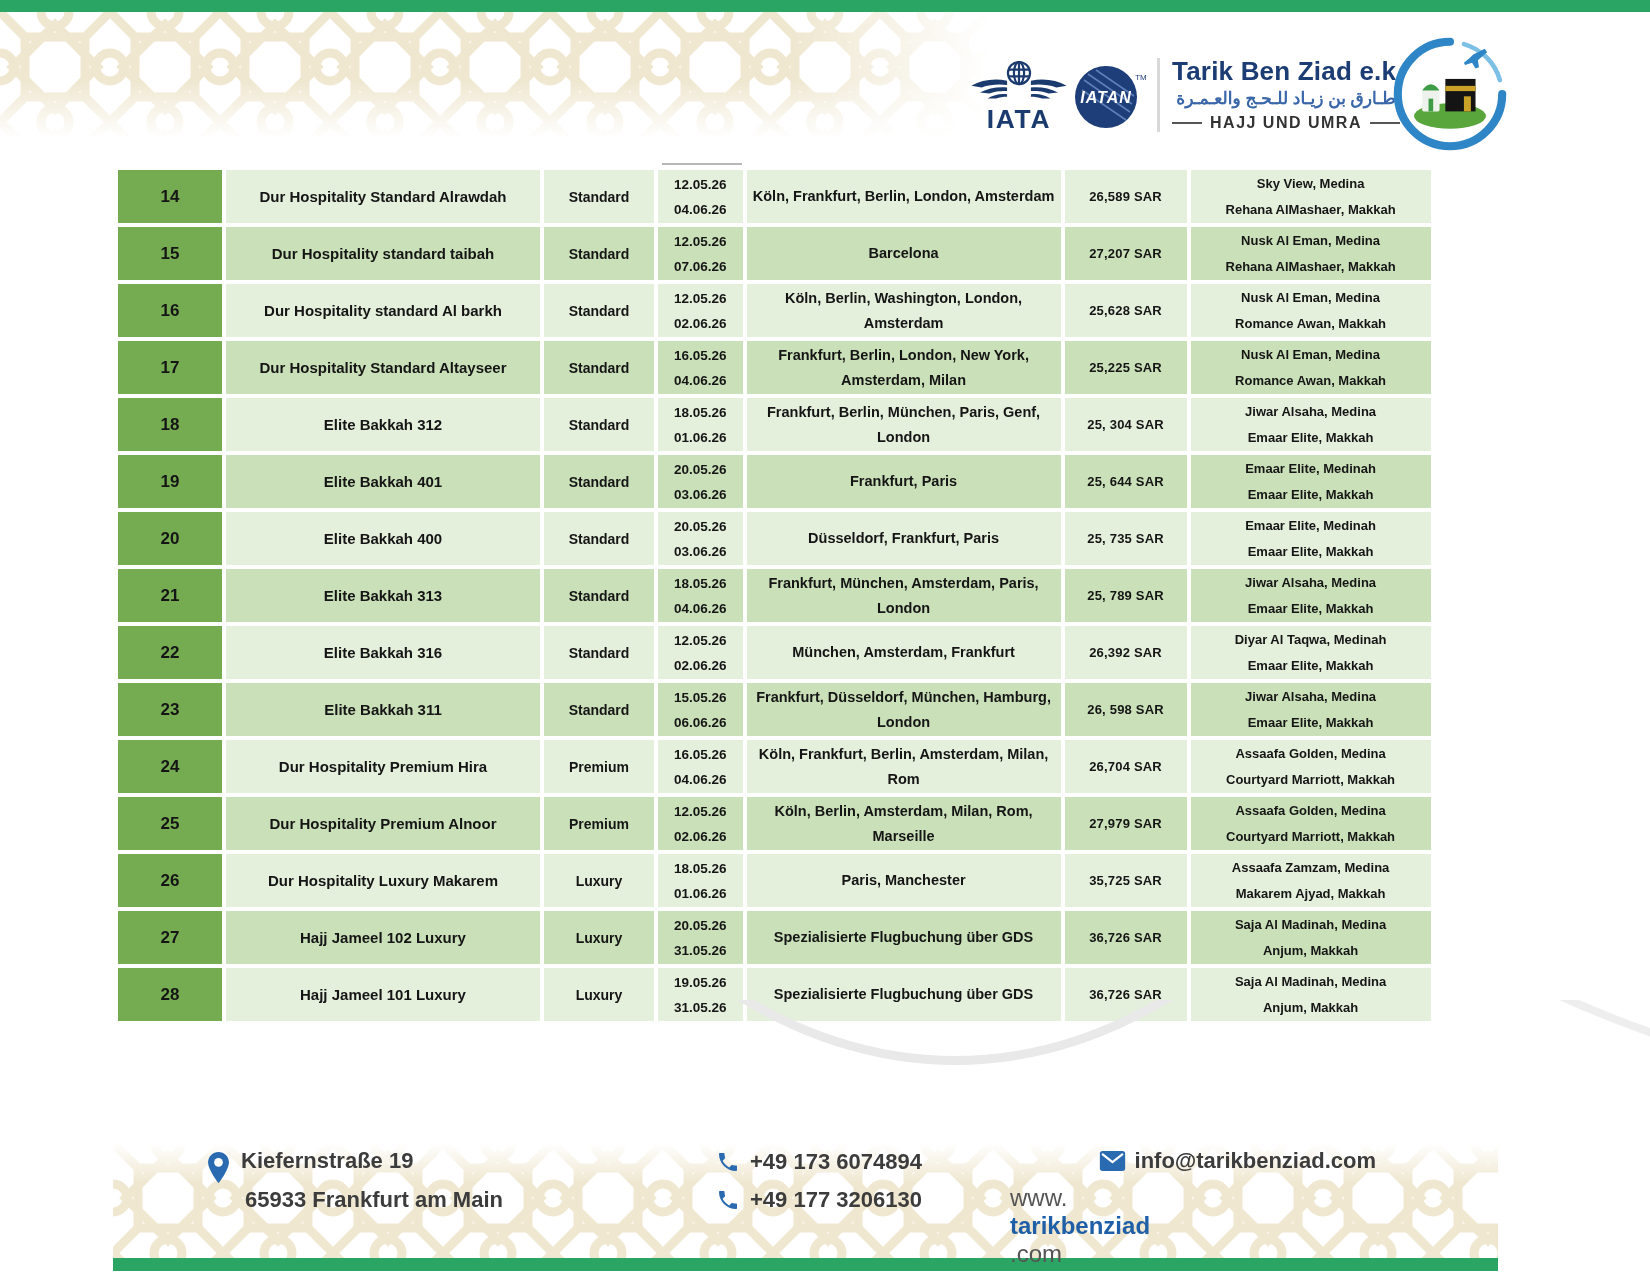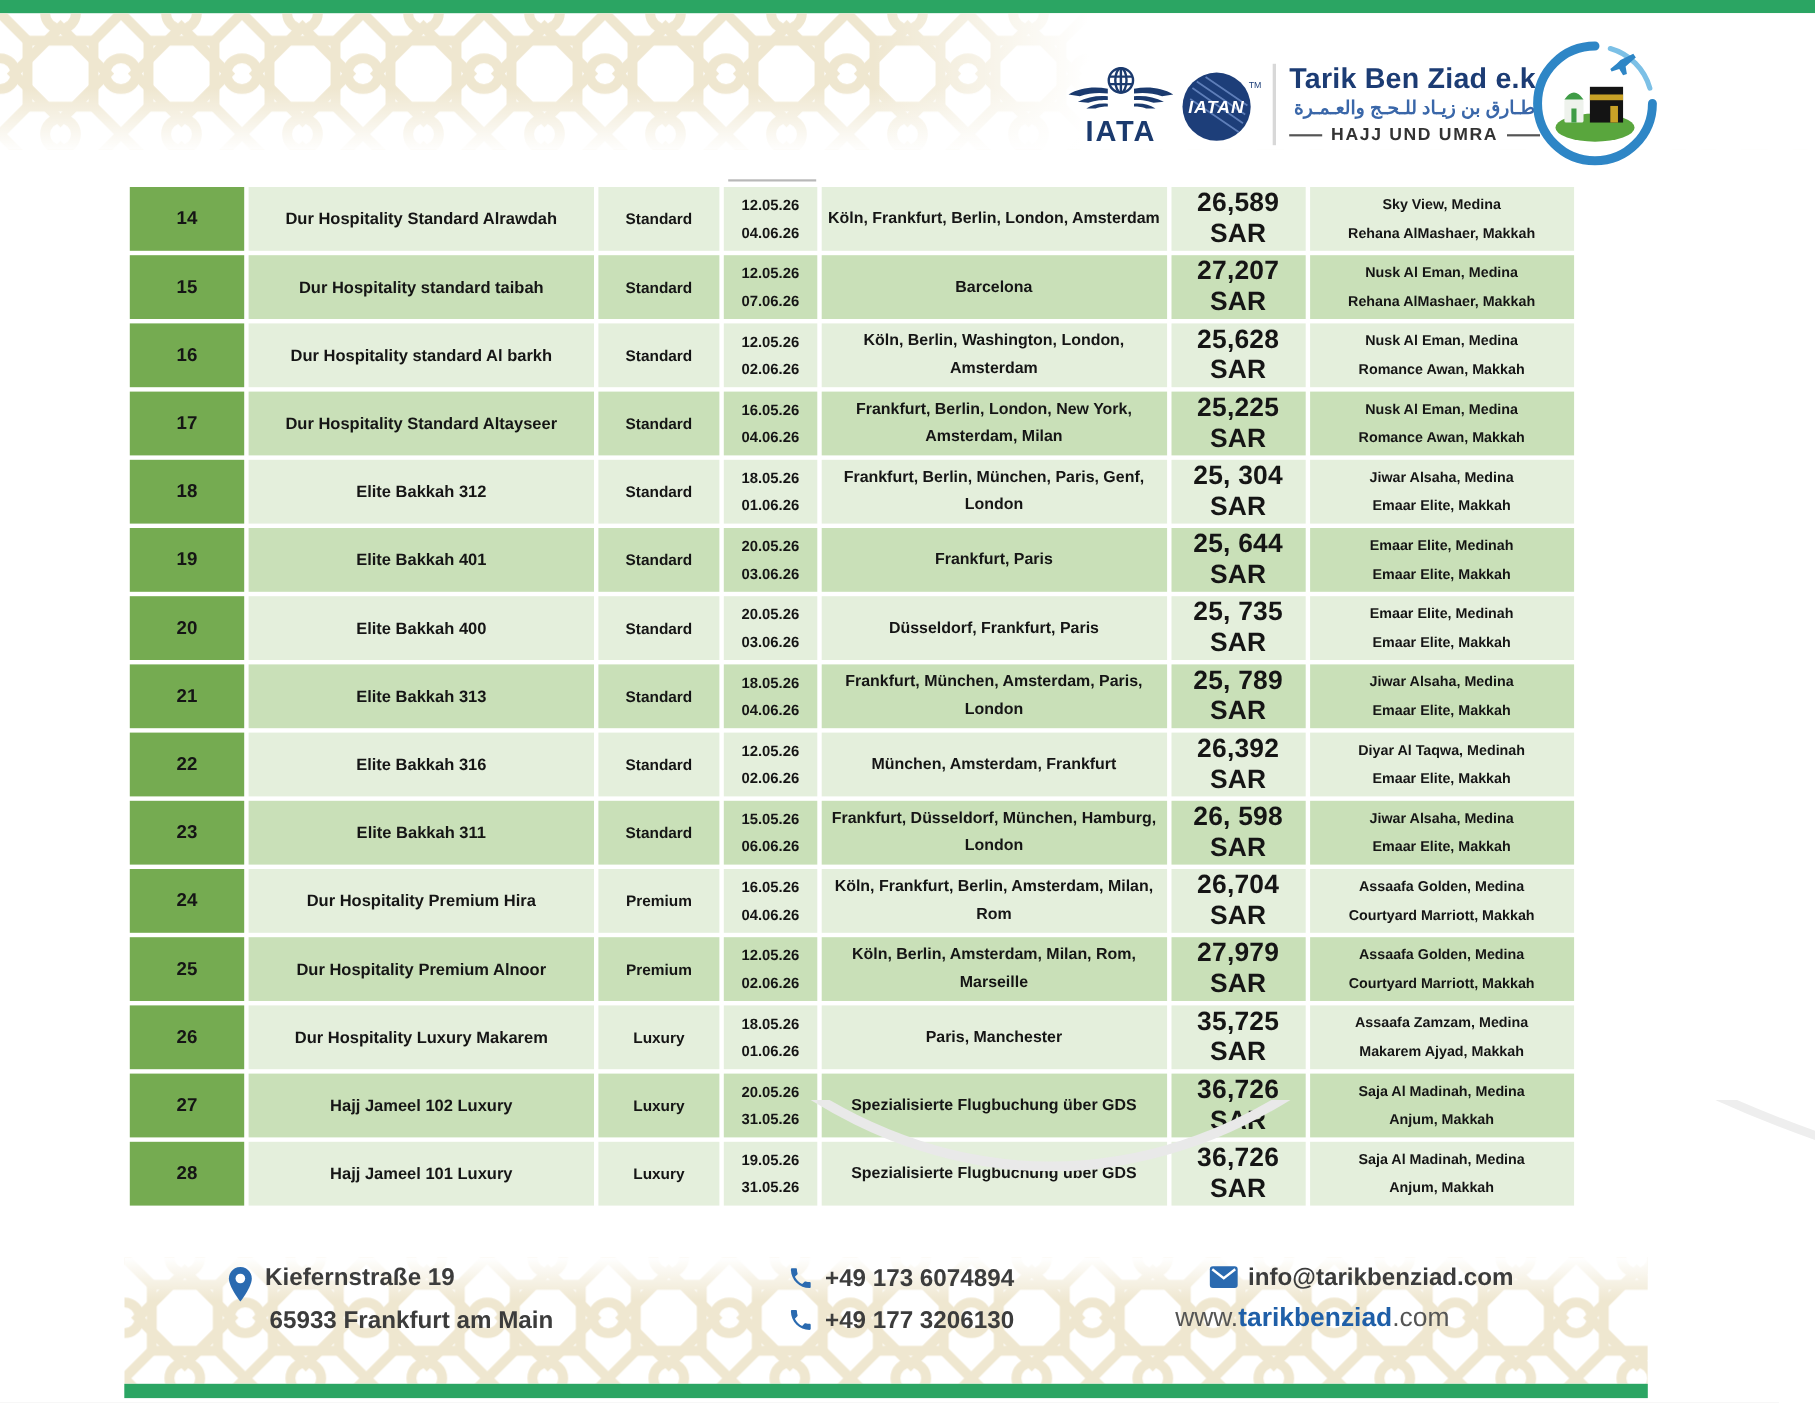--- a/index.html
+++ b/index.html
@@ -48,36 +48,36 @@
   table.price td{height:51px;vertical-align:middle;text-align:center;color:#151515;
     font-weight:bold;overflow:hidden;}
   tr.light td{background:#e4efdc;}
   tr.dark  td{background:#c9e0b8;}
   td.c-num{background:#75ab51 !important;color:#ffffff;font-size:17px;}
   td.c-name{font-size:15px;padding:0 8px;}
   td.c-cat{font-size:14px;}
   td.c-dates{font-size:13.5px;padding:0 16px;}
   td.c-dates div{line-height:25px;}
   td.c-cities{font-size:14.5px;line-height:25px;padding:0 6px;}
-  td.c-price{font-size:24px;letter-spacing:.2px;}
+  td.c-price{font-size:13px;letter-spacing:.2px;}
   td.c-hotels{font-size:13px;padding:0 4px;}
   td.c-hotels div{line-height:26px;white-space:nowrap;}
   .date-notch{position:absolute;left:662px;top:163px;width:80px;height:8px;background:#ffffff;
     border-top:2px solid #b8b8b8;}
 
   
   .contact{position:absolute;display:flex;gap:10px;align-items:flex-start;z-index:5;}
   .contact .c-text{font-size:22px;font-weight:bold;color:#3c3c3c;line-height:1.0;}
   .addr{left:206px;top:1150px;}
   .addr .c-text div+div{margin-top:17px;margin-left:4px;}
   .phones{left:716px;top:1150px;flex-direction:column;gap:14px;}
   .phone-row{display:flex;gap:10px;align-items:center;}
   .mailweb{left:1010px;top:1150px;flex-direction:column;gap:12px;width:366px;}
   .mail-row{display:flex;gap:9px;align-items:center;justify-content:flex-end;width:100%;}
-  .web-row{display:flex;justify-content:center;width:100%;font-size:24px;}
+  .web-row{display:flex;justify-content:center;width:100%;font-size:24px;flex-direction:column;}
   .web-row .w-gray{color:#555;font-weight:normal;}
   .web-row .w-blue{color:#1f5fa8;font-weight:bold;}
 </style>
 </head>
 <body>
 
 <div class="bar-top"></div>
 
 <svg class="pattern-band pattern-head" width="1650" height="124">
   <defs>

